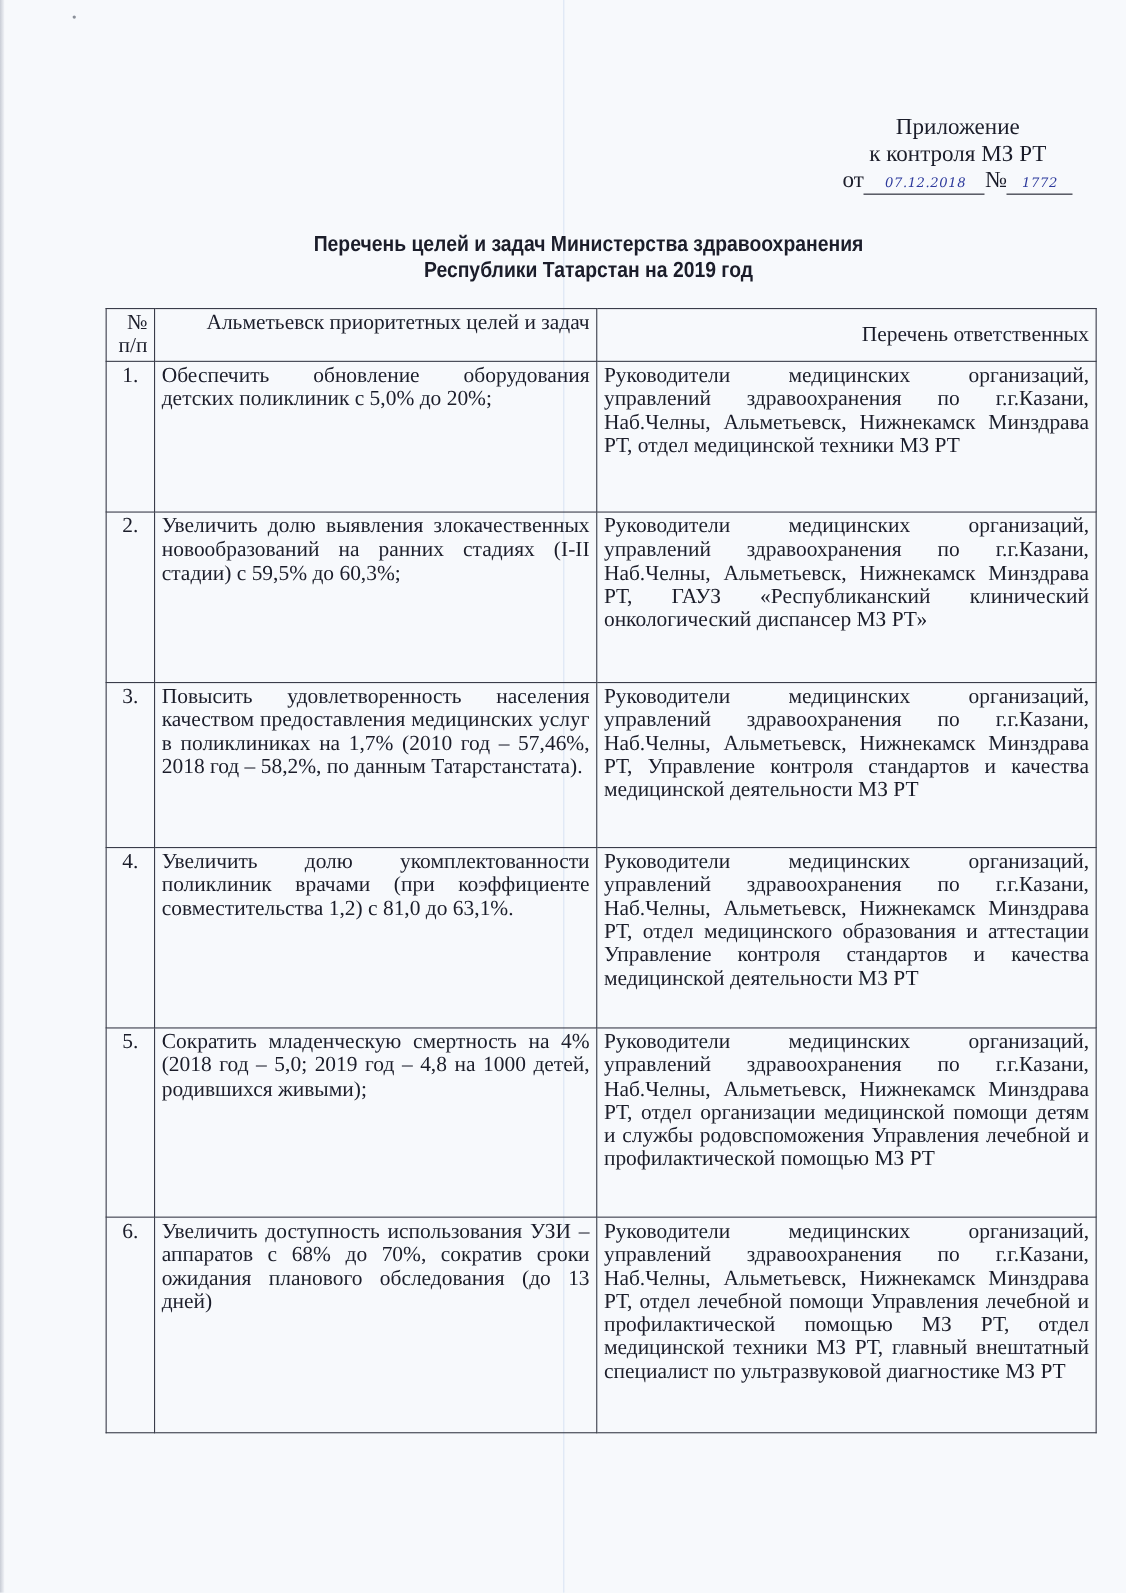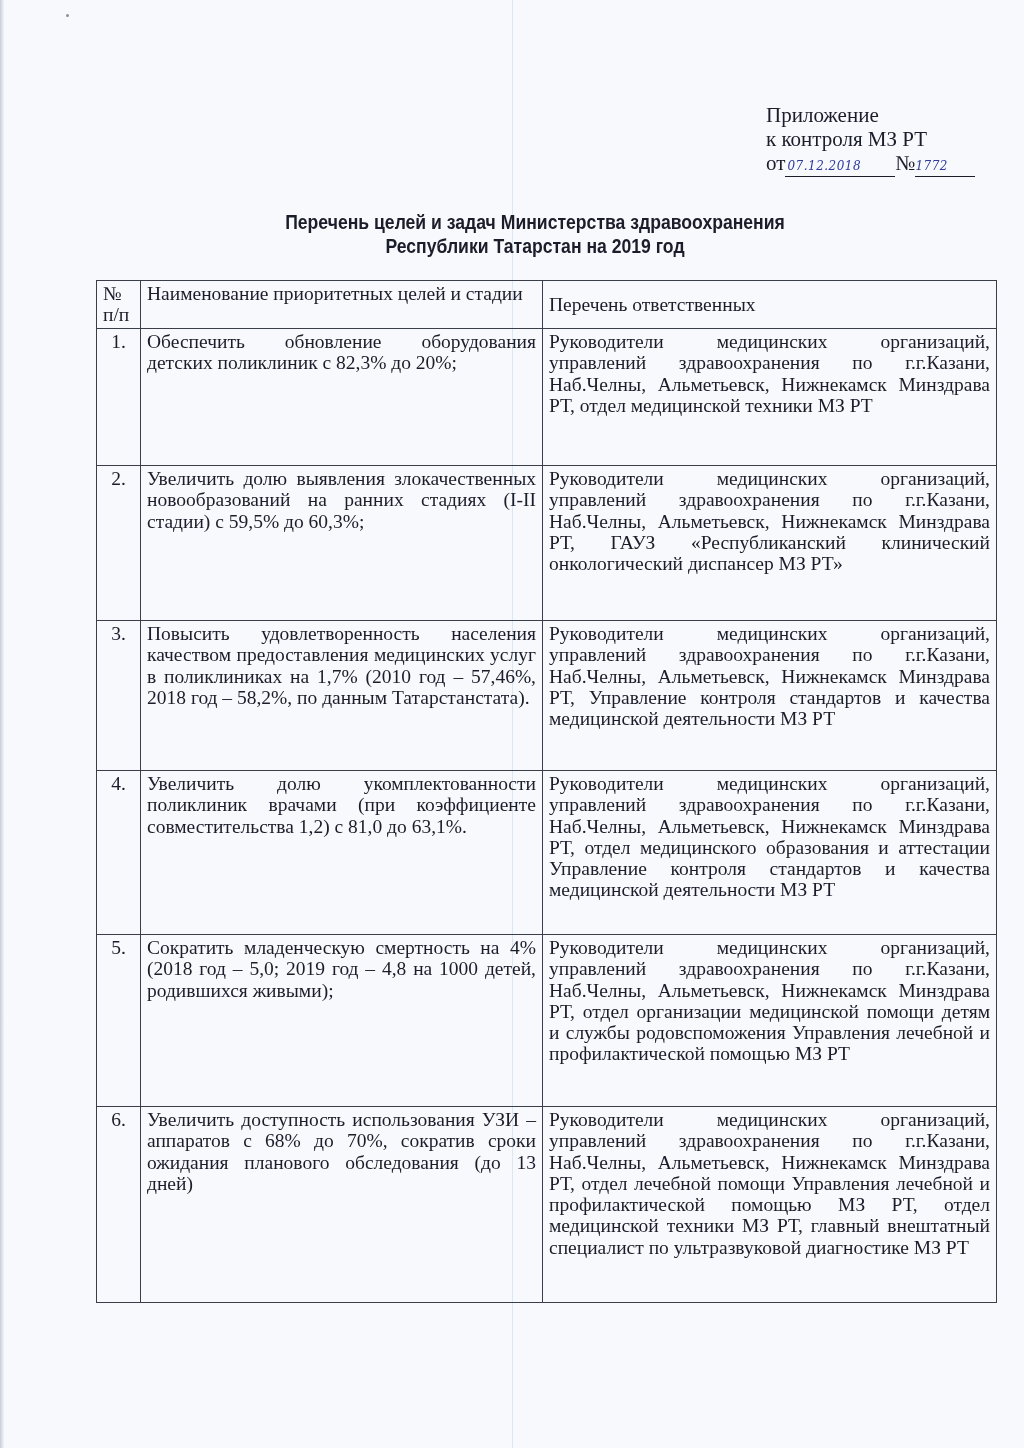--- a/index.html
+++ b/index.html
@@ -16,21 +16,21 @@
       background: linear-gradient(to right, #c9cdd6, #f2f4f8);
     }
     .fold-line {
       position: absolute; left: 512px; top: 0; width: 1px; height: 1448px;
       background: rgba(170,195,230,0.35);
     }
     .speck { position: absolute; left: 66px; top: 14px; width: 3px; height: 3px; background: #8a8f99; border-radius: 50%; }
 
     .appendix {
       position: absolute; left: 766px; top: 103px;
-      font-size: 21px; line-height: 24px;
+      font-size: 21px; line-height: 24px; text-align: center;
     }
     .appendix div { white-space: nowrap; }
     .handwritten {
       display: inline-block;
       font-family: "DejaVu Serif", serif;
       font-style: italic;
       color: #2d3a9c;
       font-size: 12px;
       border-bottom: 1px solid #1b1d2a;
       line-height: 20px;
@@ -56,21 +56,21 @@
       font-size: 19.5px;
       line-height: 21.3px;
       table-layout: fixed;
     }
     table.goals td, table.goals th {
       border: 1.5px solid #3a3d4a;
       vertical-align: top;
       padding: 2px 6px 3px 6px;
       font-weight: normal;
     }
-    table.goals th { text-align: left; line-height: 21px; }
+    table.goals th { text-align: right; line-height: 21px; }
     col.c-num { width: 44px; }
     col.c-goal { width: 402px; }
     col.c-resp { width: 454px; }
     td.num { text-align: center; padding-left: 2px; padding-right: 2px; }
     td.goal, td.resp { text-align: justify; text-align-last: left; }
     tr.r1 td { height: 131px; }
     tr.r2 td { height: 149px; }
     tr.r3 td { height: 144px; }
     tr.r4 td { height: 158px; }
     tr.r5 td { height: 166px; }
@@ -98,28 +98,28 @@
 
 <table class="goals">
   <colgroup>
     <col class="c-num">
       <col class="c-goal">
       <col class="c-resp">
   </colgroup>
   <thead>
     <tr>
       <th>№ п/п</th>
-      <th>Наименование приоритетных целей и стадии</th>
+      <th>Альметьевск приоритетных целей и задач</th>
       <th style="vertical-align: middle; font-family: Liberation Serif, serif;">Перечень ответственных</th>
     </tr>
   </thead>
   <tbody>
     <tr class="r1">
       <td class="num">1.</td>
-      <td class="goal">Обеспечить обновление оборудования детских поликлиник с 82,3% до 20%;</td>
+      <td class="goal">Обеспечить обновление оборудования детских поликлиник с 5,0% до 20%;</td>
       <td class="resp">Руководители медицинских организаций, управлений здравоохранения по г.г.Казани, Наб.Челны, Альметьевск, Нижнекамск Минздрава РТ, отдел медицинской техники МЗ РТ</td>
     </tr>
     <tr class="r2">
       <td class="num">2.</td>
       <td class="goal">Увеличить долю выявления злокачественных новообразований на ранних стадиях (I-II стадии) с 59,5% до 60,3%;</td>
       <td class="resp">Руководители медицинских организаций, управлений здравоохранения по г.г.Казани, Наб.Челны, Альметьевск, Нижнекамск Минздрава РТ, ГАУЗ «Республиканский клинический онкологический диспансер МЗ РТ»</td>
     </tr>
     <tr class="r3">
       <td class="num">3.</td>
       <td class="goal">Повысить удовлетворенность населения качеством предоставления медицинских услуг в поликлиниках на 1,7% (2010 год – 57,46%, 2018 год – 58,2%, по данным Татарстанстата).</td>

